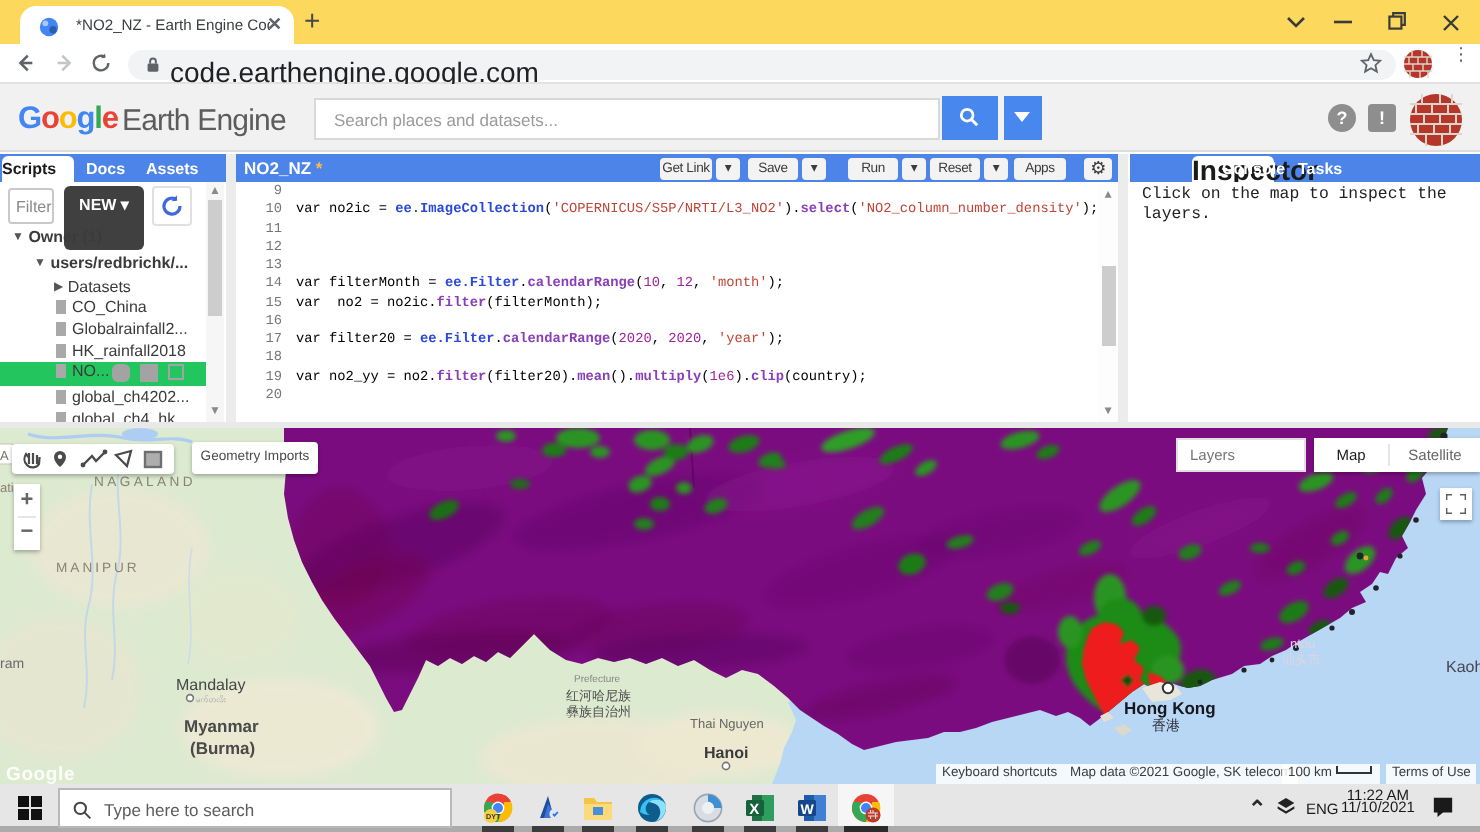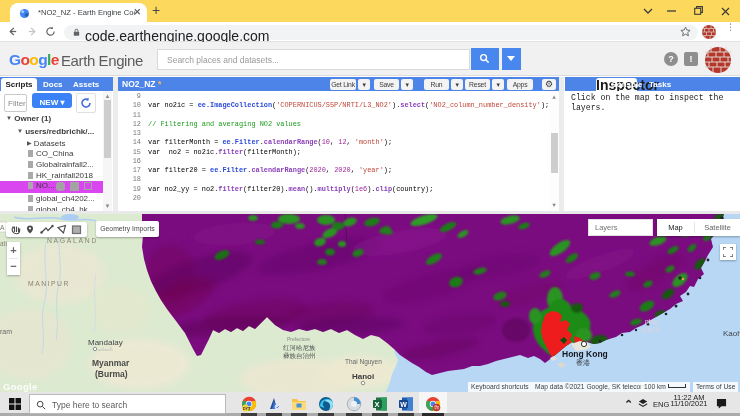--- a/index.html
+++ b/index.html
@@ -24,21 +24,21 @@
 #sbtn{left:471px;top:48px;width:28px;height:22px;background:#4787ee}
 #sdrop{left:502px;top:48px;width:19px;height:22px;background:#4787ee}
 .hic{top:52px;width:14px;height:14px;border-radius:50%;background:#8e8e8e;color:#fff;text-align:center;font-size:9px;line-height:14px;font-weight:bold}
 
 .bluebar{top:77px;height:14px;background:#4d84e8}
 #bb1{left:0;width:113px}
 #bb2{left:118px;width:441px}
 #bb3{left:565px;width:175px}
 .vdiv{top:77px;width:5px;height:135px;background:#ececec}
 #vd1{left:113px}#vd2{left:559px}
-.wtab{background:#fff;border-radius:3px 3px 0 0;color:#1a1a1a;font-weight:bold;font-size:8px;text-align:center}
+.wtab{background:#fff;border-radius:3px 3px 0 0;color:#1a1a1a;font-weight:bold;font-size:8px;}
 .btab{color:#fff;font-weight:bold;font-size:8px}
 
 .ebtn{top:79px;height:11px;background:#f3f3f3;border-radius:2px;color:#3c3c3c;font-size:6.8px;text-align:center;line-height:11px;letter-spacing:-.2px}
 
 #lpanel{left:0;top:91px;width:113px;height:120px;background:#fff;overflow:hidden}
 #epanel{left:118px;top:91px;width:441px;height:120px;background:#fff;overflow:hidden}
 #rpanel{left:565px;top:91px;width:175px;height:120px;background:#fff;overflow:hidden}
 #hdiv{left:0;top:211px;width:740px;height:3px;background:#e9e9e9}
 .mono{font-family:"Liberation Mono",monospace}
 
@@ -162,52 +162,52 @@
 <div class="abs ebtn" style="left:465px;width:25px">Reset</div>
 <div class="abs ebtn" style="left:492px;width:12px">▾</div>
 <div class="abs ebtn" style="left:507px;width:26px">Apps</div>
 <div class="abs ebtn" style="left:542px;width:14px;font-size:9px">⚙</div>
 <div class="abs wtab" style="left:596px;top:78px;width:41px;height:13px;line-height:14px;font-size:14px">Inspector</div>
 <div class="abs btab" style="left:611px;top:80px">Console</div>
 <div class="abs btab" style="left:649px;top:80px">Tasks</div>
 
 <div class="abs" id="lpanel">
  <div style="position:absolute;left:4px;top:3px;width:23px;height:18px;border:1px solid #c9c9c9;border-radius:2px;font-size:8px;color:#8a8a8a;line-height:17px;padding-left:3px">Filter</div>
- <div style="position:absolute;left:32px;top:2px;width:40px;height:15px;background:#3b82f6;border-radius:3px;color:#fff;font-weight:bold;font-size:8px;text-align:center;line-height:20px">NEW ▾</div>
+ <div style="position:absolute;left:32px;top:2px;width:40px;height:32px;background:#404040;border-radius:3px;color:#fff;font-weight:bold;font-size:8px;text-align:center;line-height:20px">NEW ▾</div>
  <div style="position:absolute;left:76px;top:2px;width:20px;height:20px;border:1px solid #e0e0e0;border-radius:2px">
   <svg style="position:absolute;left:3px;top:3px;width:12px;height:12px" viewBox="0 0 12 12">
         <path d="M10 6 A4 4 0 1 1 8.2 2.7" stroke="#4169d8" stroke-width="1.6" fill="none"></path>
         <path d="M8.4 0.6 L8.6 3.4 L5.8 3.6 Z" fill="#4169d8"></path>
       </svg>
  </div>
  <div class="trow" style="top:23px;left:6px"><span class="car">▼</span> <b>Owner (1)</b></div>
  <div class="trow" style="top:36px;left:17px"><span class="car">▼</span> <b>users/redbrichk/...</b></div>
  <div class="trow" style="top:48px;left:27px"><span class="car">▶</span> Datasets</div>
  <div class="trow" style="top:58px;left:28px"><span class="ficon"></span>CO_China</div>
  <div class="trow" style="top:69px;left:28px"><span class="ficon"></span>Globalrainfall2...</div>
  <div class="trow" style="top:80px;left:28px"><span class="ficon"></span>HK_rainfall2018</div>
- <div class="trow" style="top:90px;left:0;background:#d946ef;height:12px"><span style="margin-left:28px" class="ficon"></span>NO...
+ <div class="trow" style="top:90px;left:0;background:#22c55e;height:12px"><span style="margin-left:28px" class="ficon"></span>NO...
    <span style="position:absolute;left:56px;top:1px;width:9px;height:9px;background:#a3a3a3;border-radius:3px"></span>
    <span style="position:absolute;left:70px;top:1px;width:9px;height:9px;background:#a3a3a3"></span>
    <span style="position:absolute;left:84px;top:1px;width:8px;height:8px;border:1.5px solid #a3a3a3"></span>
  </div>
  <div class="trow" style="top:103px;left:28px"><span class="ficon"></span>global_ch4202...</div>
  <div class="trow" style="top:114px;left:28px"><span class="ficon"></span>global_ch4_hk...</div>
  <div class="sbar" style="position:absolute;left:103px;top:0;width:9px;height:120px">
   <div class="sarr" style="top:2px">▲</div>
   <div class="sthumb" style="position:absolute;left:1px;top:9px;width:7px;height:58px"></div>
   <div class="sarr" style="top:112px">▼</div>
  </div>
 </div>
 
 <div class="abs mono" id="epanel">
  <div class="cl" style="top:1px"><span class="ln">9</span></div>
  <div class="cl" style="top:10.25px"><span class="ln">10</span><span class="cd"><span class="ck">var no2ic = </span><span class="ce">ee.ImageCollection</span><span class="ck">(</span><span class="cs">'COPERNICUS/S5P/NRTI/L3_NO2'</span><span class="ck">).</span><span class="cm">select</span><span class="ck">(</span><span class="cs">'NO2_column_number_density'</span><span class="ck">);</span></span></div>
  <div class="cl" style="top:19.5px"><span class="ln">11</span></div>
- <div class="cl" style="top:28.75px"><span class="ln">12</span><span class="cd cc">// Filtering and averaging NO2 values</span></div>
+ <div class="cl" style="top:28.75px"><span class="ln">12</span></div>
  <div class="cl" style="top:38px"><span class="ln">13</span></div>
  <div class="cl" style="top:47.25px"><span class="ln">14</span><span class="cd"><span class="ck">var filterMonth = </span><span class="ce">ee.Filter</span><span class="ck">.</span><span class="cm">calendarRange</span><span class="ck">(</span><span class="cn">10</span><span class="ck">, </span><span class="cn">12</span><span class="ck">, </span><span class="cs">'month'</span><span class="ck">);</span></span></div>
  <div class="cl" style="top:56.5px"><span class="ln">15</span><span class="cd"><span class="ck">var  no2 = no2ic.</span><span class="cm">filter</span><span class="ck">(filterMonth);</span></span></div>
  <div class="cl" style="top:65.75px"><span class="ln">16</span></div>
  <div class="cl" style="top:75px"><span class="ln">17</span><span class="cd"><span class="ck">var filter20 = </span><span class="ce">ee.Filter</span><span class="ck">.</span><span class="cm">calendarRange</span><span class="ck">(</span><span class="cn">2020</span><span class="ck">, </span><span class="cn">2020</span><span class="ck">, </span><span class="cs">'year'</span><span class="ck">);</span></span></div>
  <div class="cl" style="top:84.25px"><span class="ln">18</span></div>
  <div class="cl" style="top:93.5px"><span class="ln">19</span><span class="cd"><span class="ck">var no2_yy = no2.</span><span class="cm">filter</span><span class="ck">(filter20).</span><span class="cm">mean</span><span class="ck">().</span><span class="cm">multiply</span><span class="ck">(</span><span class="cn">1e6</span><span class="ck">).</span><span class="cm">clip</span><span class="ck">(country);</span></span></div>
  <div class="cl" style="top:102.75px"><span class="ln">20</span></div>
  <div class="sbar" style="position:absolute;left:431px;top:0;width:10px;height:120px;background:#fdfdfd">
   <div class="sarr" style="top:3px">▲</div>

